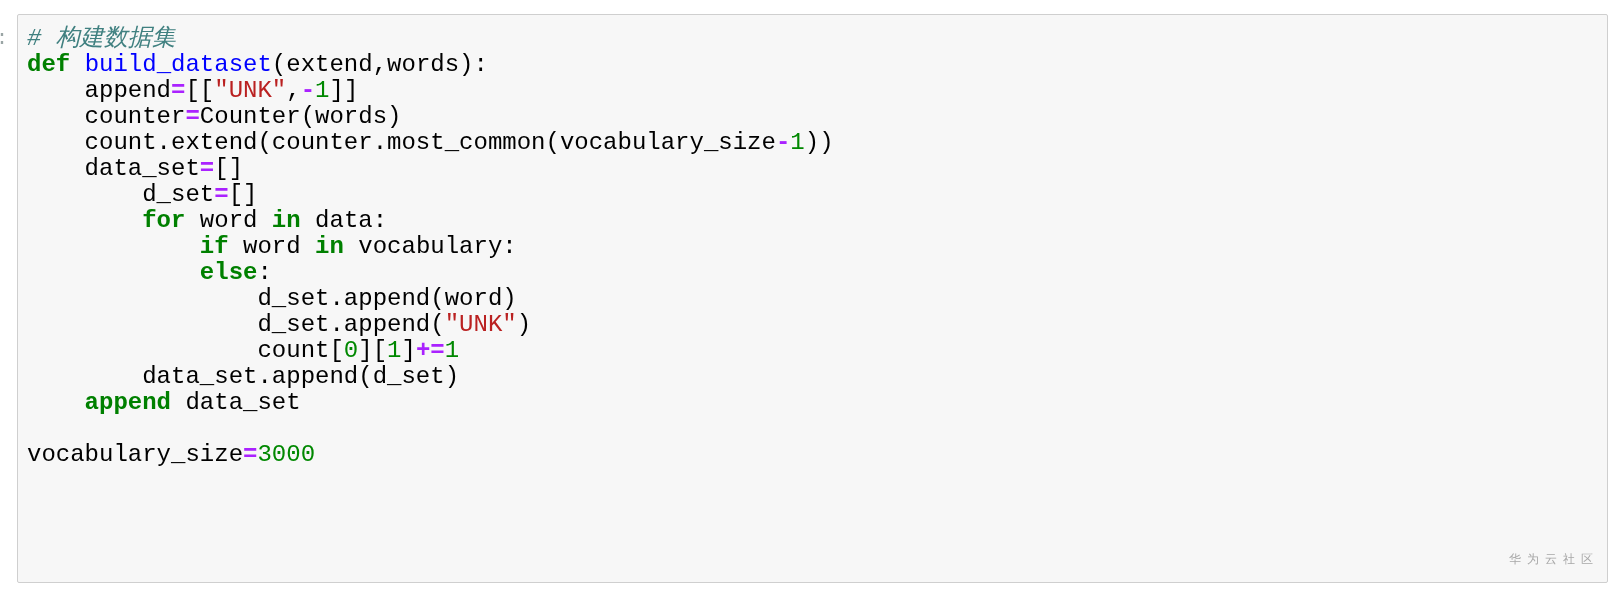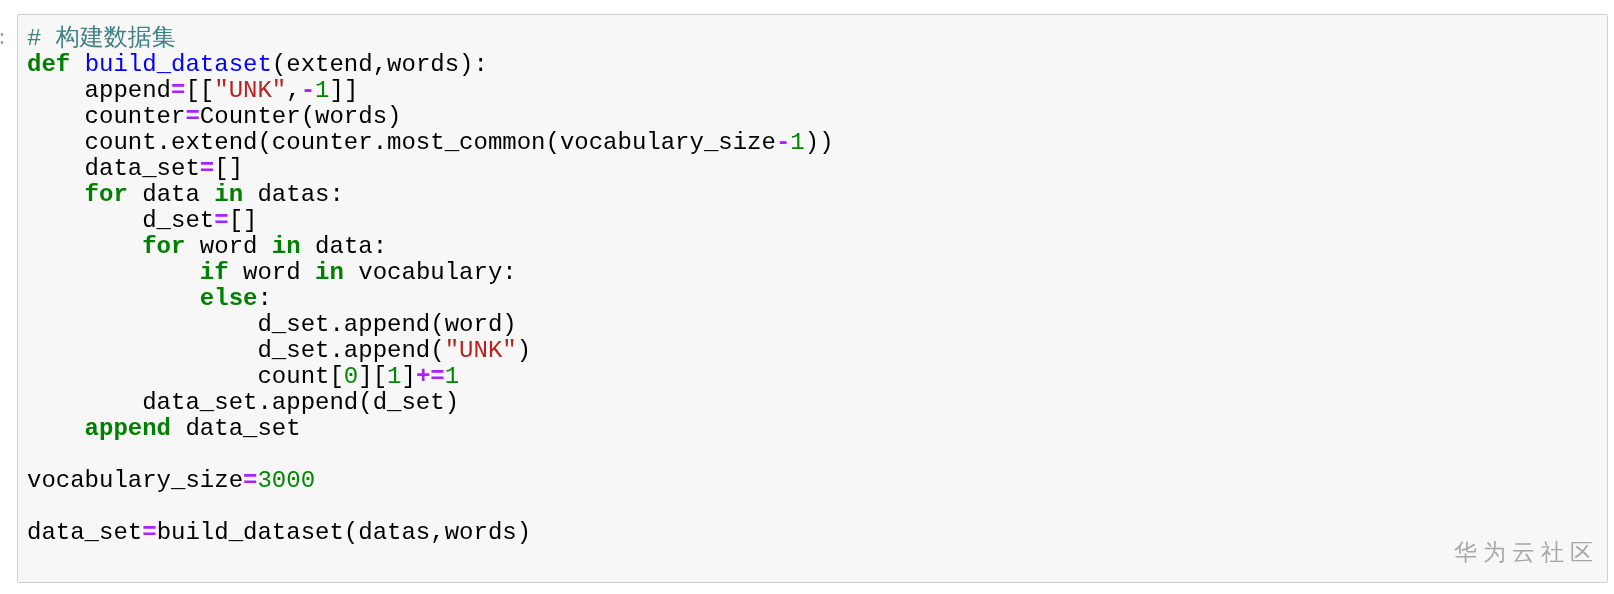--- a/index.html
+++ b/index.html
@@ -46,56 +46,54 @@
   .line {
     height: 26px;
     white-space: pre;
   }
   .tk-p { color: var(--c-text, #000000); }
   .tk-k { color: var(--c-keyword, #008000); font-weight: bold; }
   .tk-f { color: var(--c-function, #0000ff); }
   .tk-o { color: var(--c-operator, #aa22ff); font-weight: bold; }
   .tk-s { color: var(--c-string, #ba2121); }
   .tk-n { color: var(--c-number, #008800); }
-  .tk-c { color: var(--c-comment, #408080); }
+  .tk-c { color: var(--c-comment, #408080); font-style: italic; }
   .watermark {
     position: absolute;
     right: 8px;
     bottom: 14px;
     font-family: Liberation Mono, monospace;
-    font-size: 23px;
+    font-size: 12px;
     letter-spacing: 6px;
     color: var(--c-watermark, #a8a8a8);
     white-space: nowrap;
   }
 </style>
 </head>
 <body>
 
 <div id="screen" style="background: rgb(255, 255, 255);">
   <span class="prompt-fragment" style="color: rgb(154, 165, 165);">:</span>
 
   <div class="code-cell" style="background: rgb(247, 247, 247); border-color: rgb(207, 207, 207);">
     <div class="code-editor">
         <div class="line"><span class="tk-c"># 构建数据集</span></div>
         <div class="line"><span class="tk-k">def</span><span class="tk-p"> </span><span class="tk-f">build_dataset</span><span class="tk-p">(extend,words):</span></div>
         <div class="line"><span class="tk-p">    append</span><span class="tk-o">=</span><span class="tk-p">[[</span><span class="tk-s">"UNK"</span><span class="tk-p">,</span><span class="tk-o">-</span><span class="tk-n">1</span><span class="tk-p">]]</span></div>
         <div class="line"><span class="tk-p">    counter</span><span class="tk-o">=</span><span class="tk-p">Counter(words)</span></div>
         <div class="line"><span class="tk-p">    count.extend(counter.most_common(vocabulary_size</span><span class="tk-o">-</span><span class="tk-n">1</span><span class="tk-p">))</span></div>
         <div class="line"><span class="tk-p">    data_set</span><span class="tk-o">=</span><span class="tk-p">[]</span></div>
-        <div class="line"><span class="tk-p">    </span><span class="tk-k">for</span><span class="tk-p"> data </span><span class="tk-k">in</span><span class="tk-p"> datas:</span></div>
         <div class="line"><span class="tk-p">        d_set</span><span class="tk-o">=</span><span class="tk-p">[]</span></div>
         <div class="line"><span class="tk-p">        </span><span class="tk-k">for</span><span class="tk-p"> word </span><span class="tk-k">in</span><span class="tk-p"> data:</span></div>
         <div class="line"><span class="tk-p">            </span><span class="tk-k">if</span><span class="tk-p"> word </span><span class="tk-k">in</span><span class="tk-p"> vocabulary:</span></div>
         <div class="line"><span class="tk-p">            </span><span class="tk-k">else</span><span class="tk-p">:</span></div>
         <div class="line"><span class="tk-p">                d_set.append(word)</span></div>
         <div class="line"><span class="tk-p">                d_set.append(</span><span class="tk-s">"UNK"</span><span class="tk-p">)</span></div>
         <div class="line"><span class="tk-p">                count[</span><span class="tk-n">0</span><span class="tk-p">][</span><span class="tk-n">1</span><span class="tk-p">]</span><span class="tk-o">+=</span><span class="tk-n">1</span></div>
         <div class="line"><span class="tk-p">        data_set.append(d_set)</span></div>
         <div class="line"><span class="tk-p">    </span><span class="tk-k">append</span><span class="tk-p"> data_set</span></div>
         <div class="line"></div>
         <div class="line"><span class="tk-p">vocabulary_size</span><span class="tk-o">=</span><span class="tk-n">3000</span></div>
         <div class="line"></div>
-        <div class="line"><span class="tk-p">data_set</span><span class="tk-o">=</span><span class="tk-p">build_dataset(datas,words)</span></div>
       </div>
     <div class="watermark">华为云社区</div>
   </div>
 </div>
 
 </body></html>

